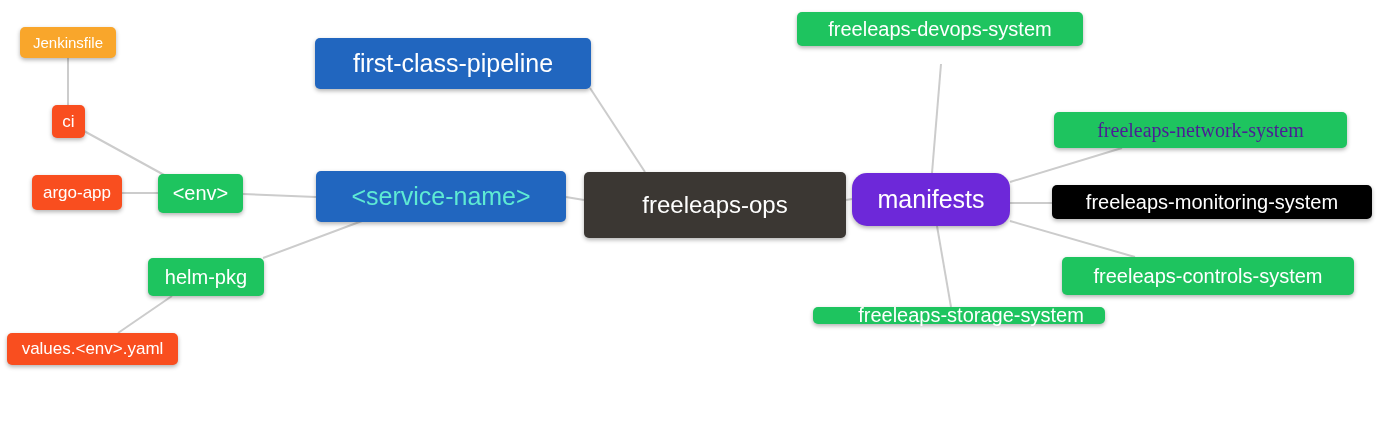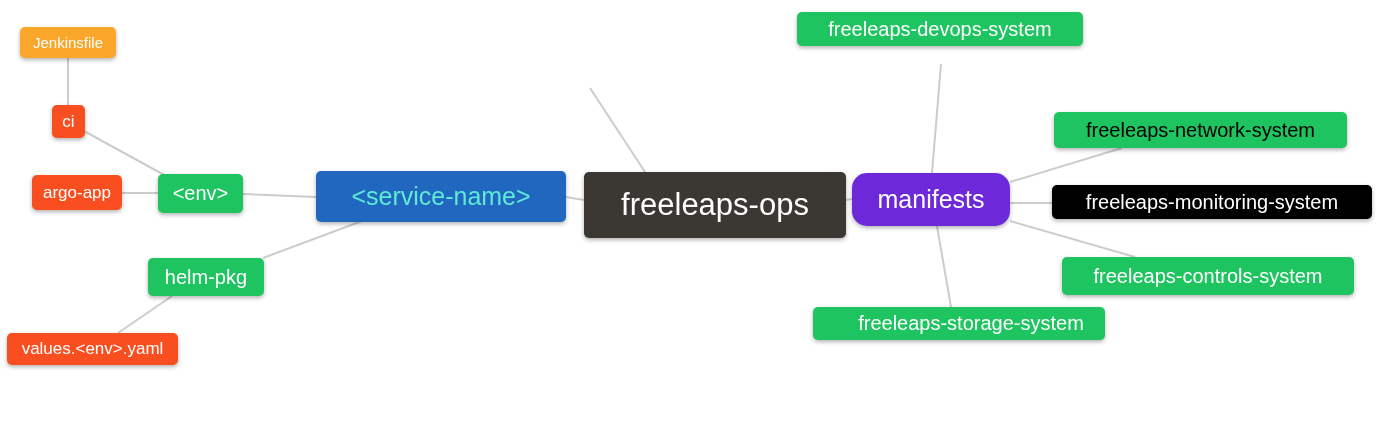--- a/index.html
+++ b/index.html
@@ -33,27 +33,27 @@
   }
   
   .n-jenkinsfile        { left: 20px;   top: 27px;  width: 96px;  height: 31px; font-size: 15px; }
   .n-ci                 { left: 52px;   top: 105px; width: 33px;  height: 33px; font-size: 17px; }
   .n-argo-app           { left: 32px;   top: 175px; width: 90px;  height: 35px; font-size: 17px; }
   .n-env                { left: 158px;  top: 174px; width: 85px;  height: 39px; font-size: 20px; }
   .n-helm-pkg           { left: 148px;  top: 258px; width: 116px; height: 38px; font-size: 20px; }
   .n-values-env-yaml    { left: 7px;    top: 333px; width: 171px; height: 32px; font-size: 17px; }
   .n-first-class-pipeline { left: 315px; top: 38px;  width: 276px; height: 51px; font-size: 25px; }
   .n-service-name       { left: 316px;  top: 171px; width: 250px; height: 51px; font-size: 25px; }
-  .n-freeleaps-ops      { left: 584px;  top: 172px; width: 262px; height: 66px; font-size: 31px; }
+  .n-freeleaps-ops      { left: 584px;  top: 172px; width: 262px; height: 66px; font-size: 24px; }
   .n-manifests          { left: 852px;  top: 173px; width: 158px; height: 53px; font-size: 25px; }
   .n-devops-system      { left: 797px;  top: 12px;  width: 286px; height: 34px; font-size: 20px; }
   .n-network-system     { left: 1054px; top: 112px; width: 293px; height: 36px; font-size: 20px; }
   .n-monitoring-system  { left: 1052px; top: 185px; width: 320px; height: 34px; font-size: 20px; }
   .n-controls-system    { left: 1062px; top: 257px; width: 292px; height: 38px; font-size: 20px; }
-  .n-storage-system     { left: 813px;  top: 307px; width: 292px; height: 33px; font-size: 20px; padding-left: 24px; }
+  .n-storage-system     { left: 813px;  top: 307px; width: 292px; height: 17px; font-size: 20px; padding-left: 24px; }
 </style>
 </head>
 <body>
 
 <div class="canvas" style="background: rgb(255, 255, 255);">
 
   <svg class="edges" viewBox="0 0 1390 421" xmlns="http://www.w3.org/2000/svg">
     <line class="edge" x1="68" y1="58" x2="68" y2="105" stroke="#cccccc"></line>
     <line class="edge" x1="84" y1="131" x2="166" y2="176" stroke="#cccccc"></line>
     <line class="edge" x1="122" y1="193" x2="158" y2="193" stroke="#cccccc"></line>
@@ -87,38 +87,41 @@
   </div>
 
   <div class="node n-env" style="background: rgb(30, 196, 95); color: rgb(255, 255, 255);">
     <span>&lt;env&gt;</span>
   </div>
 
   <div class="node n-values-env-yaml" style="background: rgb(249, 78, 31); color: rgb(255, 255, 255);">
     <span>values.&lt;env&gt;.yaml</span>
   </div>
 
+  <div class="node n-first-class-pipeline" style="background: rgb(33, 102, 191); color: rgb(255, 255, 255);">
+    <span>first-class-pipeline</span>
+  </div>
 
   <div class="node n-service-name" style="background: rgb(33, 102, 191); color: #5eead4;">
     <span>&lt;service-name&gt;</span>
   </div>
 
   <div class="node n-freeleaps-ops" style="background: rgb(59, 55, 51); color: rgb(255, 255, 255);">
     <span>freeleaps-ops</span>
   </div>
 
   <div class="node n-manifests" style="background: #6d28d9; color: rgb(255, 255, 255); border-radius: 15px;">
     <span>manifests</span>
   </div>
 
   <div class="node n-devops-system" style="background: rgb(30, 196, 95); color: rgb(255, 255, 255);">
     <span>freeleaps-devops-system</span>
   </div>
 
-  <div class="node n-network-system" style="background: rgb(30, 196, 95); color: #000000;">
+  <div class="node n-network-system" style="background: rgb(30, 196, 95); color: #4c1d95; font-family: Liberation Serif, serif;">
     <span>freeleaps-network-system</span>
   </div>
 
   <div class="node n-monitoring-system" style="background: #000000; color: rgb(255, 255, 255);">
     <span>freeleaps-monitoring-system</span>
   </div>
 
   <div class="node n-controls-system" style="background: rgb(30, 196, 95); color: rgb(255, 255, 255);">
     <span>freeleaps-controls-system</span>
   </div>

